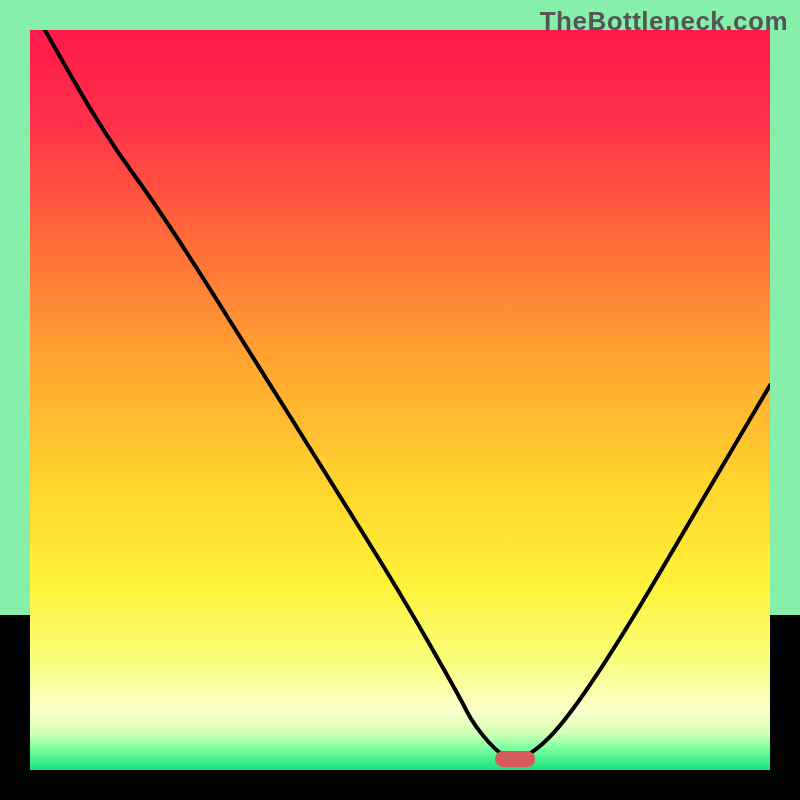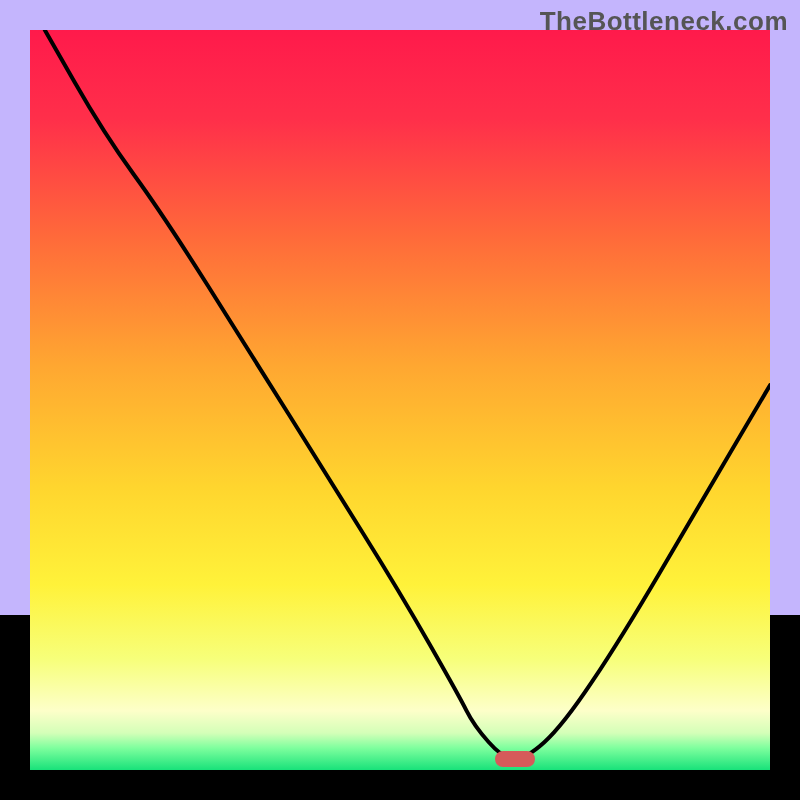--- a/index.html
+++ b/index.html
@@ -8,21 +8,21 @@
     width: 800px;
     height: 800px;
     background: #000;
     overflow: hidden;
     font-family: Arial, Helvetica, sans-serif;
   }
   .frame {
     position: relative;
     width: 800px;
     height: 615px;
-    background: #c4b5fd;
+    background: #86efac;
   }
   .watermark {
     position: absolute;
     top: 6px;
     right: 12px;
     color: #555;
     font-size: 26px;
     font-weight: 600;
     letter-spacing: 0.5px;
     z-index: 50;

